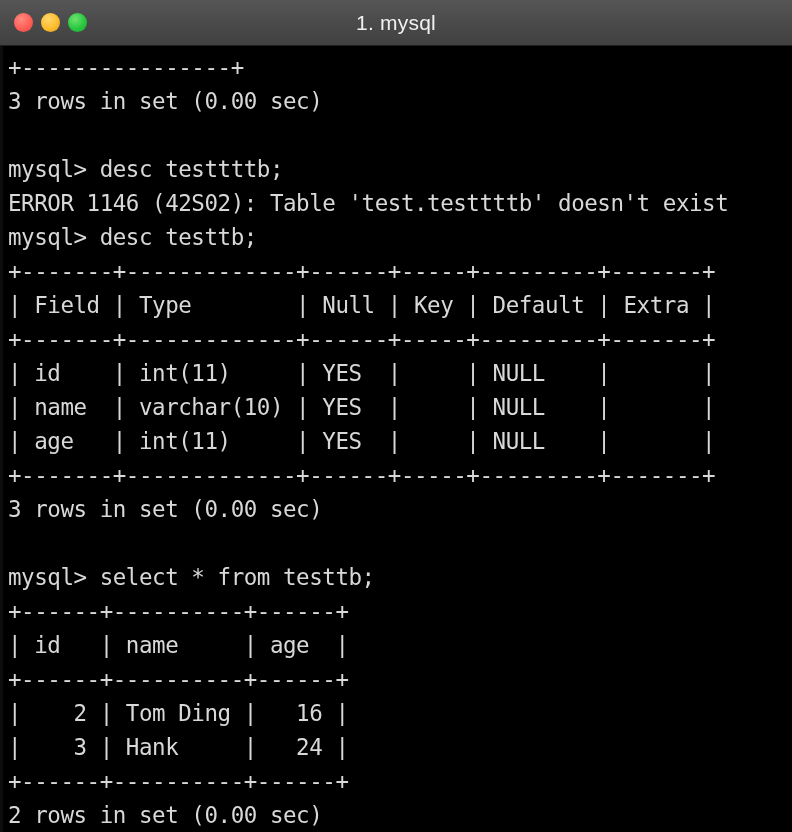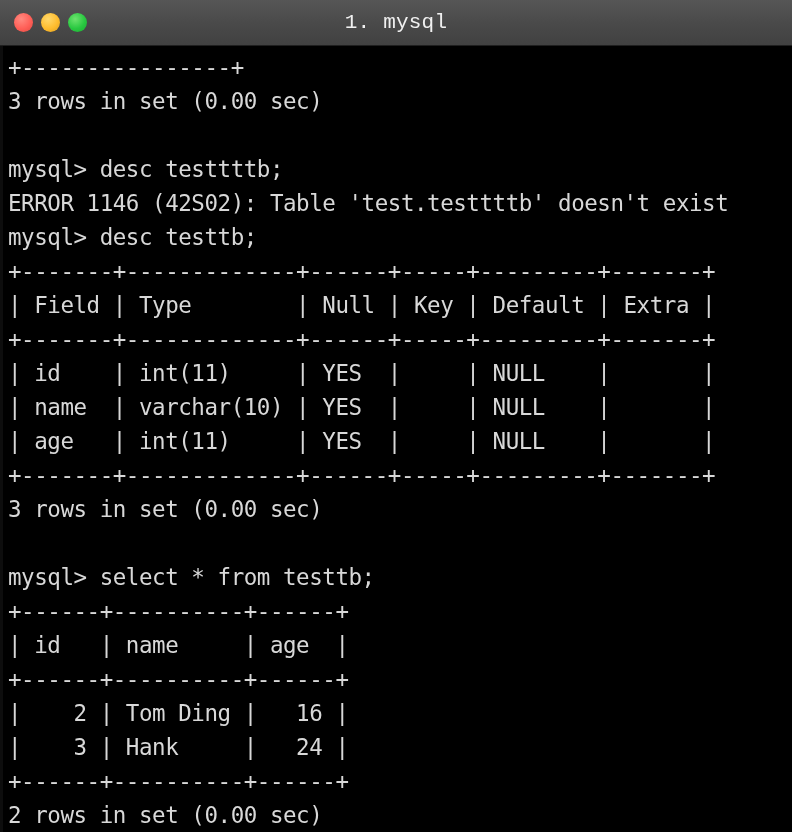--- a/index.html
+++ b/index.html
@@ -39,21 +39,21 @@
     display: block;
   }
   .light.close  { background: radial-gradient(circle at 38% 32%, #ff8a80 0%, #ff5f57 55%, #e04a42 100%); }
   .light.min    { background: radial-gradient(circle at 38% 32%, #ffd86b 0%, #febc2e 55%, #dd9e20 100%); }
   .light.zoom   { background: radial-gradient(circle at 38% 32%, #6ee36e 0%, #28c840 55%, #1fa834 100%); }
 
   #window-title {
     position: absolute;
     left: 0; right: 0;
     text-align: center;
-    font-family: Liberation Mono, monospace;
+    font-family: Liberation Sans, sans-serif;
     font-size: 21px;
     color: #f0f0f0;
     letter-spacing: 0.2px;
     pointer-events: none;
   }
 
   
   #terminal {
     position: absolute;
     top: 46px;

